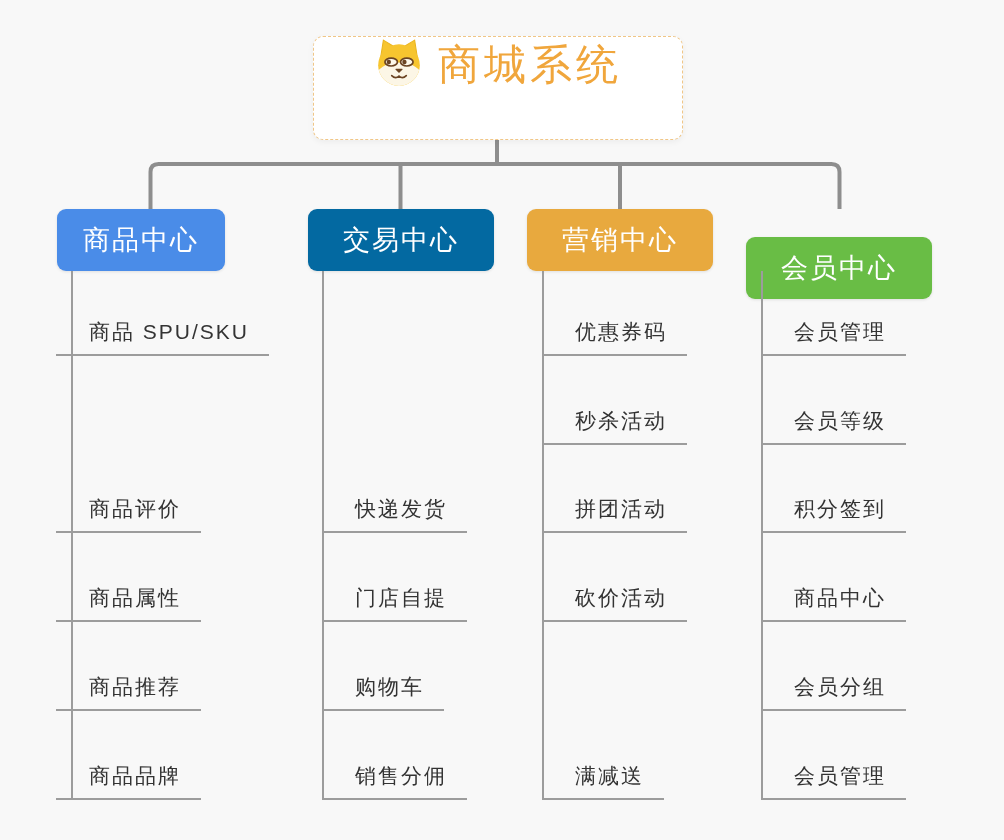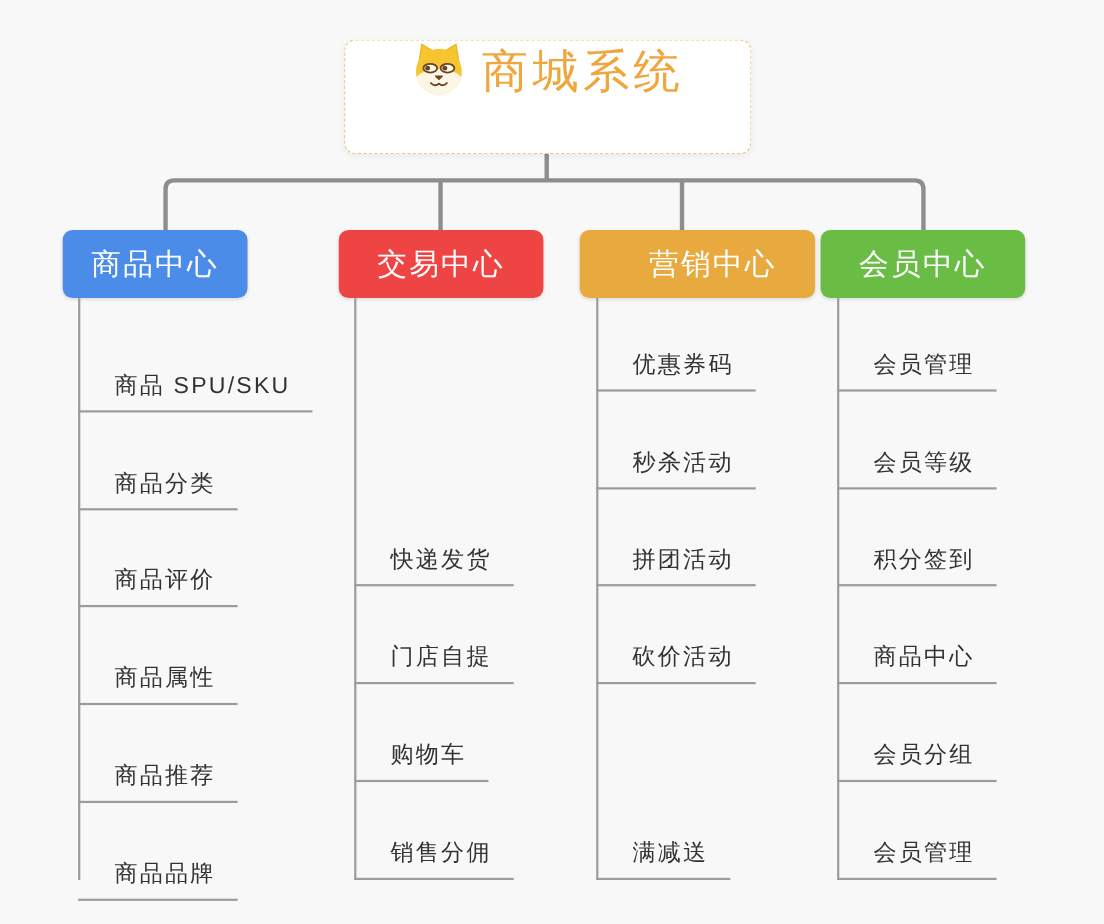--- a/index.html
+++ b/index.html
@@ -41,21 +41,21 @@
     display:flex; align-items:center; justify-content:center;
     color:#ffffff;
     font-size:27px;
     letter-spacing:2px;
     white-space:nowrap;
     box-shadow:0 1px 3px rgba(0,0,0,0.10);
     cursor:default;
   }
   .bx0 { left:57px;  width:168px; }
   .bx1 { left:308px; width:186px; }
-  .bx2 { left:527px; width:186px;padding-left:28px; }
+  .bx2 { left:527px; width:186px; }
   .bx3 { left:746px; width:186px; }
 
   
   .trunk {
     position:absolute; top:271px;
     width:2px; height:529px;
     background:#9c9c9c;
   }
   .tk0 { left:71px; }
   .tk1 { left:322px; }
@@ -68,21 +68,21 @@
     box-sizing:content-box;
     line-height:26px;
     padding:0 20px 9px 33px;
     border-bottom:2px solid #9c9c9c;
     font-size:21px;
     letter-spacing:2px;
     color:#333333;
     white-space:nowrap;
     cursor:default;
   }
-  .colL0 { left:71px;margin-top:19px; }
+  .colL0 { left:56px; }
   .colL1 { left:322px; }
   .colL2 { left:542px; }
   .colL3 { left:761px; }
   .row0 { top:319px; }
   .row1 { top:408px; }
   .row2 { top:496px; }
   .row3 { top:585px; }
   .row4 { top:674px; }
   .row5 { top:763px; }
 </style>
@@ -113,31 +113,30 @@
       <circle cx="14.2" cy="24" r="2.1" fill="#6b4423"></circle>
       <ellipse cx="31.5" cy="24" rx="6" ry="3.8" fill="#fdf8ea" stroke="#6b4423" stroke-width="1.6"></ellipse>
       <circle cx="29.2" cy="24" r="2.1" fill="#6b4423"></circle>
       <path d="M24 34.5 L20.8 31.4 Q20 30.4 21.2 30.4 L26.8 30.4 Q28 30.4 27.2 31.4 Z" fill="#6b4423"></path>
       <path d="M17 37 Q20.5 40.5 24 37.5 Q27.5 40.5 31 37" fill="none" stroke="#6b4423" stroke-width="1.6" stroke-linecap="round"></path>
     </svg>
     <span class="root-title">商城系统</span>
   </div>
 
   <div class="branch bx0" style="background-color: rgb(74, 140, 232);">商品中心</div>
-  <div class="branch bx1" style="background-color: #ef4444; text-align: right;">交易中心</div>
+  <div class="branch bx1" style="background-color: #0369a1; text-align: right;">交易中心</div>
   <div class="branch bx2" style="background-color: rgb(232, 169, 62);">营销中心</div>
-  <div class="branch bx3" style="background-color: rgb(105, 189, 69);">会员中心</div>
+  <div class="branch bx3" style="background-color: rgb(105, 189, 69); margin-top: 28px;">会员中心</div>
 
   <div class="trunk tk0"></div>
   <div class="trunk tk1"></div>
   <div class="trunk tk2"></div>
   <div class="trunk tk3"></div>
 
   <div class="item colL0 row0">商品 SPU/SKU</div>
-  <div class="item colL0 row1">商品分类</div>
   <div class="item colL0 row2">商品评价</div>
   <div class="item colL0 row3">商品属性</div>
   <div class="item colL0 row4">商品推荐</div>
   <div class="item colL0 row5">商品品牌</div>
 
   <div class="item colL1 row2">快递发货</div>
   <div class="item colL1 row3">门店自提</div>
   <div class="item colL1 row4">购物车</div>
   <div class="item colL2 row0">优惠券码</div>
 

